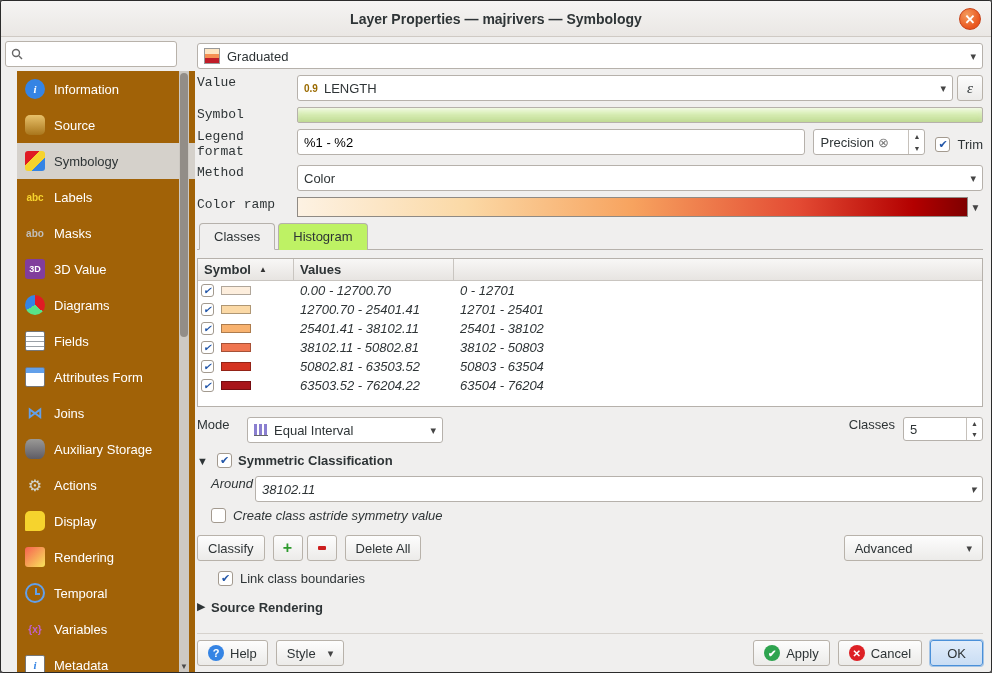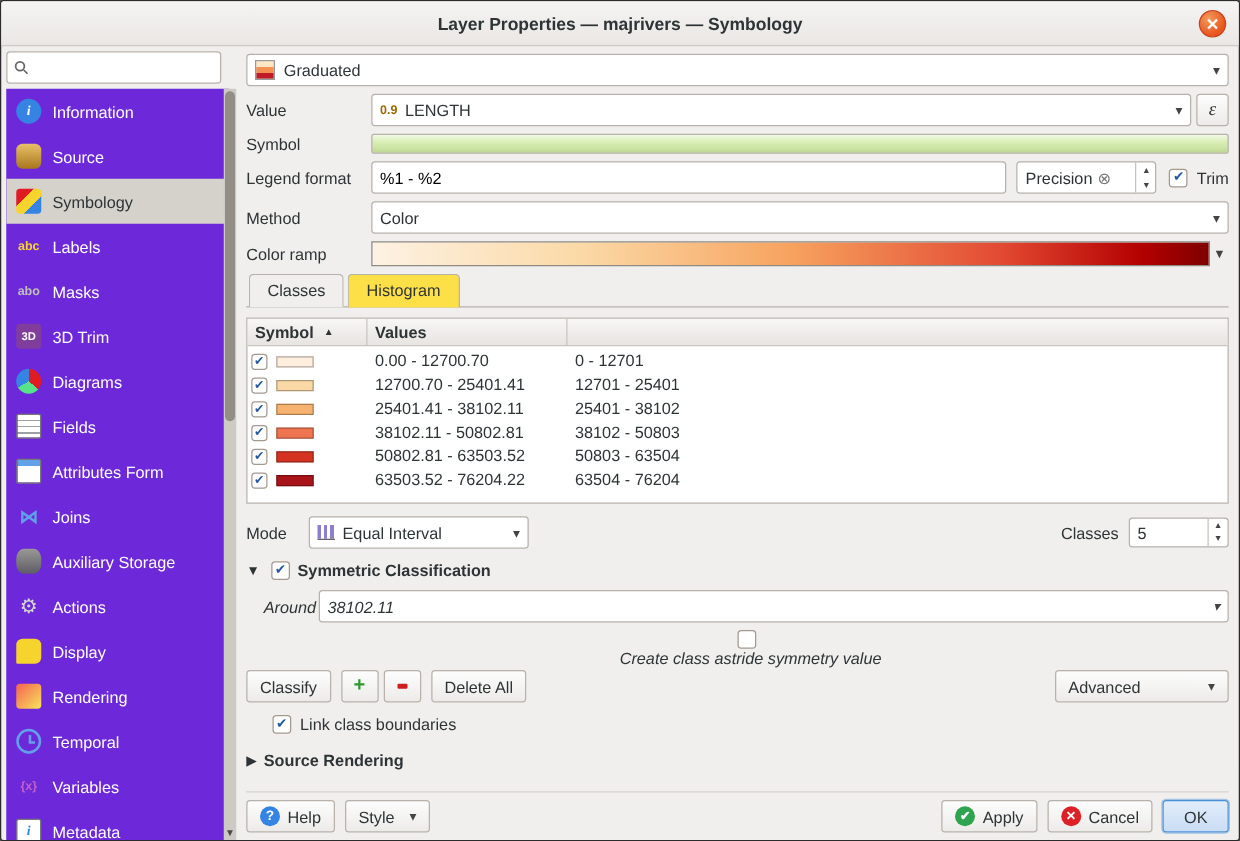--- a/index.html
+++ b/index.html
@@ -12,21 +12,21 @@
   .close-btn { position:absolute; right:10px; top:7px; width:22px; height:22px; border-radius:50%;
                background:radial-gradient(circle at 35% 30%, #f49b5b, #e9551e 70%); border:1px solid #c7431a;
                color:#fff; font-size:13px; font-weight:bold; display:flex; align-items:center; justify-content:center; cursor:pointer; }
   .close-btn::after { content:"✕"; line-height:1; }
 
   
   .sidebar { position:absolute; left:0; top:36px; bottom:0; width:188px; }
   .search-row { height:34px; padding:4px 5px 4px 4px; position:relative; }
   .search-input { width:172px; height:26px; border:1px solid #b8b2aa; border-radius:3px; background:#fff; padding:0 4px 0 24px; font-size:13px; outline:none; }
   .search-ic { position:absolute; left:10px; top:11px; }
-  .nav { position:absolute; left:4px; top:34px; bottom:0; width:178px; background:#6d28d9; overflow:hidden; }
+  .nav { position:absolute; left:16px; top:34px; bottom:0; width:178px; background:#a16207; overflow:hidden; }
   .nav-item { height:36px; display:flex; align-items:center; gap:9px; padding:0 8px; color:#fff; cursor:pointer; white-space:nowrap; }
   .nav-item.selected { background:#d5d1cb; color:#2e3436; }
   .scrollbar { position:absolute; right:0; top:34px; bottom:0; width:10px; background:#cdc9c3; }
   .scroll-thumb { position:absolute; left:1px; right:1px; top:2px; height:44%; background:#928d87; border-radius:4px; }
   .scroll-down { position:absolute; bottom:1px; left:0; width:10px; text-align:center; font-size:8px; color:#4a4a4a; }
 
   
   .ic { position:relative; width:20px; height:20px; flex:0 0 20px; display:flex; align-items:center; justify-content:center; font-size:11px; }
   .ic-info{background:#3584e4;border-radius:50%;color:#fff;font-family:"Liberation Serif",serif;font-style:italic;font-weight:bold;} .ic-info::after{content:"i";}
   .ic-source{background:linear-gradient(#e8c16a,#a9761c);border-radius:5px;}
@@ -43,22 +43,22 @@
   .ic-display{background:#f6d32d;border-radius:5px 5px 5px 1px;}
   .ic-rendering{background:linear-gradient(135deg,#f66151,#f8e45c);border-radius:3px;}
   .ic-temporal{border:2px solid #62a0ea;border-radius:50%;}
   .ic-temporal::after{content:"";position:absolute;left:8px;top:3px;width:2px;height:6px;background:#62a0ea;}
   .ic-temporal::before{content:"";position:absolute;left:8px;top:8px;width:5px;height:2px;background:#62a0ea;}
   .ic-variables{color:#c061cb;font-weight:bold;font-size:10px;} .ic-variables::after{content:"{x}";}
   .ic-metadata{background:#fff;border:1px solid #777;border-radius:2px;color:#3584e4;font-family:"Liberation Serif",serif;font-style:italic;font-weight:bold;} .ic-metadata::after{content:"i";}
 
   
   .main { position:absolute; left:188px; top:36px; right:0; bottom:0; padding:6px 8px 6px 8px; display:flex; flex-direction:column; }
-  .row { display:flex; align-items:center; margin-bottom:6px; }
-  .lbl { width:100px; flex:0 0 100px; }
+  .row { display:flex; margin-bottom:6px; }
+  .lbl { width:100px; flex:0 0 100px;font-family:Liberation Mono, monospace; }
   .grow { flex:1 1 auto; min-width:0; }
 
   .combo { height:26px; background:#fff; border:1px solid #b6b1ab; border-radius:3px; display:flex; align-items:center; padding:0 6px; cursor:pointer; }
   .combo .txt { overflow:hidden; white-space:nowrap; }
   .arr { margin-left:auto; padding-left:6px; color:#444; font-size:11px; }
   .field { height:26px; background:#fff; border:1px solid #b6b1ab; border-radius:3px; padding:0 6px; font-size:13px; font-family:"Liberation Sans",sans-serif; outline:none; }
 
   .ic-graduated { width:16px; height:16px; margin-right:7px; border:1px solid #999; background:linear-gradient(#fde6c4 0 33%,#f59053 33% 66%,#c01c28 66%); }
   .field-num { color:#9a6a00; font-weight:bold; font-size:10px; margin-right:6px; }
   .btn { height:26px; padding:0 10px; background:linear-gradient(#fdfdfd,#ecebe9); border:1px solid #b8b2aa; border-radius:3px;
@@ -77,30 +77,30 @@
   .cb::after { content:"✔"; font-size:11px; color:transparent; line-height:1; }
   .cb.checked::after { color:#2457a8; }
   .cb-lbl { margin-left:7px; }
 
   .ramp-wrap { display:flex; align-items:center; height:20px; }
   .ramp-bar { flex:1; height:20px; border:1px solid #8f8a84; cursor:pointer; }
   .ramp-arrow { width:15px; text-align:center; font-size:10px; color:#444; cursor:pointer; }
 
   
   .tabbar { display:flex; border-bottom:1px solid #b6b1ab; margin-top:4px; padding-left:2px; }
-  .tab { padding:5px 14px 5px; border:1px solid #b6b1ab; border-bottom:none; border-radius:4px 4px 0 0; background:#fde047; margin-right:3px; margin-bottom:-1px; cursor:pointer; }
+  .tab { padding:5px 14px 5px; border:1px solid #b6b1ab; border-bottom:none; border-radius:4px 4px 0 0; background:#bef264; margin-right:3px; margin-bottom:-1px; cursor:pointer; }
   .tab.active { background:#f0efee; border-bottom:1px solid #f0efee; }
   .table-frame { margin-top:8px; border:1px solid #b6b1ab; background:#fff; height:149px; overflow:hidden; }
   .thead { display:flex; height:22px; background:linear-gradient(#f8f7f6,#e7e4e1); border-bottom:1px solid #c9c5c0; font-weight:bold; align-items:center; }
   .th { padding:0 6px; border-right:1px solid #c9c5c0; height:100%; display:flex; align-items:center; }
   .col-sym { width:96px; flex:0 0 96px; }
   .col-val { width:160px; flex:0 0 160px; }
   .col-leg { flex:1; border-right:none; }
   .sort::after { content:"▲"; font-size:8px; margin-left:8px; color:#333; }
-  .trow { display:flex; height:19px; align-items:flex-end; }
+  .trow { display:flex; height:19px; align-items:center;font-style:italic; }
   .td-sym { width:96px; flex:0 0 96px; display:flex; align-items:center; padding-left:3px; gap:7px; }
   .swatch { width:30px; height:9px; border:1px solid rgba(0,0,0,.3); }
   .td-val { width:160px; flex:0 0 160px; padding-left:6px; }
   .td-leg { flex:1; padding-left:6px; }
   .cb.small { width:13px; height:13px; flex:0 0 13px; } .cb.small::after{ font-size:10px; }
 
   .ic-mode { width:14px; height:12px; margin-right:6px; background:repeating-linear-gradient(90deg,#8a7fd0 0 3px,transparent 3px 5px); border-bottom:1px solid #666; }
   .spinbox { width:80px; height:24px; background:#fff; border:1px solid #b6b1ab; border-radius:3px; display:flex; align-items:center; padding-left:6px; margin-left:8px; }
 
   .sym-header { display:flex; align-items:center; gap:6px; margin-top:10px; margin-bottom:8px; }
@@ -156,21 +156,21 @@
       <div class="nav-item">
         <span class="ic ic-labels"></span>
         <span>Labels</span>
       </div>
       <div class="nav-item">
         <span class="ic ic-masks"></span>
         <span>Masks</span>
       </div>
       <div class="nav-item">
         <span class="ic ic-3d"></span>
-        <span>3D Trim</span>
+        <span>3D Value</span>
       </div>
       <div class="nav-item">
         <span class="ic ic-diagrams"></span>
         <span>Diagrams</span>
       </div>
       <div class="nav-item">
         <span class="ic ic-fields"></span>
         <span>Fields</span>
       </div>
       <div class="nav-item">
@@ -330,21 +330,21 @@
           <span class="cb small checked"></span>
           <span class="swatch" style="background: rgb(168, 20, 25);"></span>
         </div>
         <div class="td-val">63503.52 - 76204.22</div>
         <div class="td-leg">63504 - 76204</div>
       </div>
     </div>
 
     <div class="row" style="margin-top:10px; margin-bottom:0;">
       <span style="width:50px; flex:0 0 50px;">Mode</span>
-      <div class="combo" style="width:176px;">
+      <div class="combo" style="width:196px;">
         <span class="ic-mode"></span>
         <span class="txt">Equal Interval</span>
         <span class="arr">▾</span>
       </div>
       <span style="margin-left:auto;">Classes</span>
       <div class="spinbox">
         <span>5</span>
         <span class="spin">
             <span>▲</span>
             <span>▼</span>
@@ -359,21 +359,21 @@
     </div>
 
     <div class="row indent">
       <span class="around-lbl">Around</span>
       <div class="combo grow">
         <span class="txt">38102.11</span>
         <span class="arr">▾</span>
       </div>
     </div>
 
-    <div class="row indent" style="margin-bottom:0;flex-direction:column;">
+    <div class="row indent" style="margin-bottom:10px;">
       <span class="cb"></span>
       <span class="cb-lbl">Create class astride symmetry value</span>
     </div>
 
     <div class="row" style="margin-top:2px;">
       <button class="btn">Classify</button>
       <button class="btn plus-btn" style="margin-left:8px;">
         <span class="plus-glyph">+</span>
       </button>
       <button class="btn minus-btn" style="margin-left:4px;">

